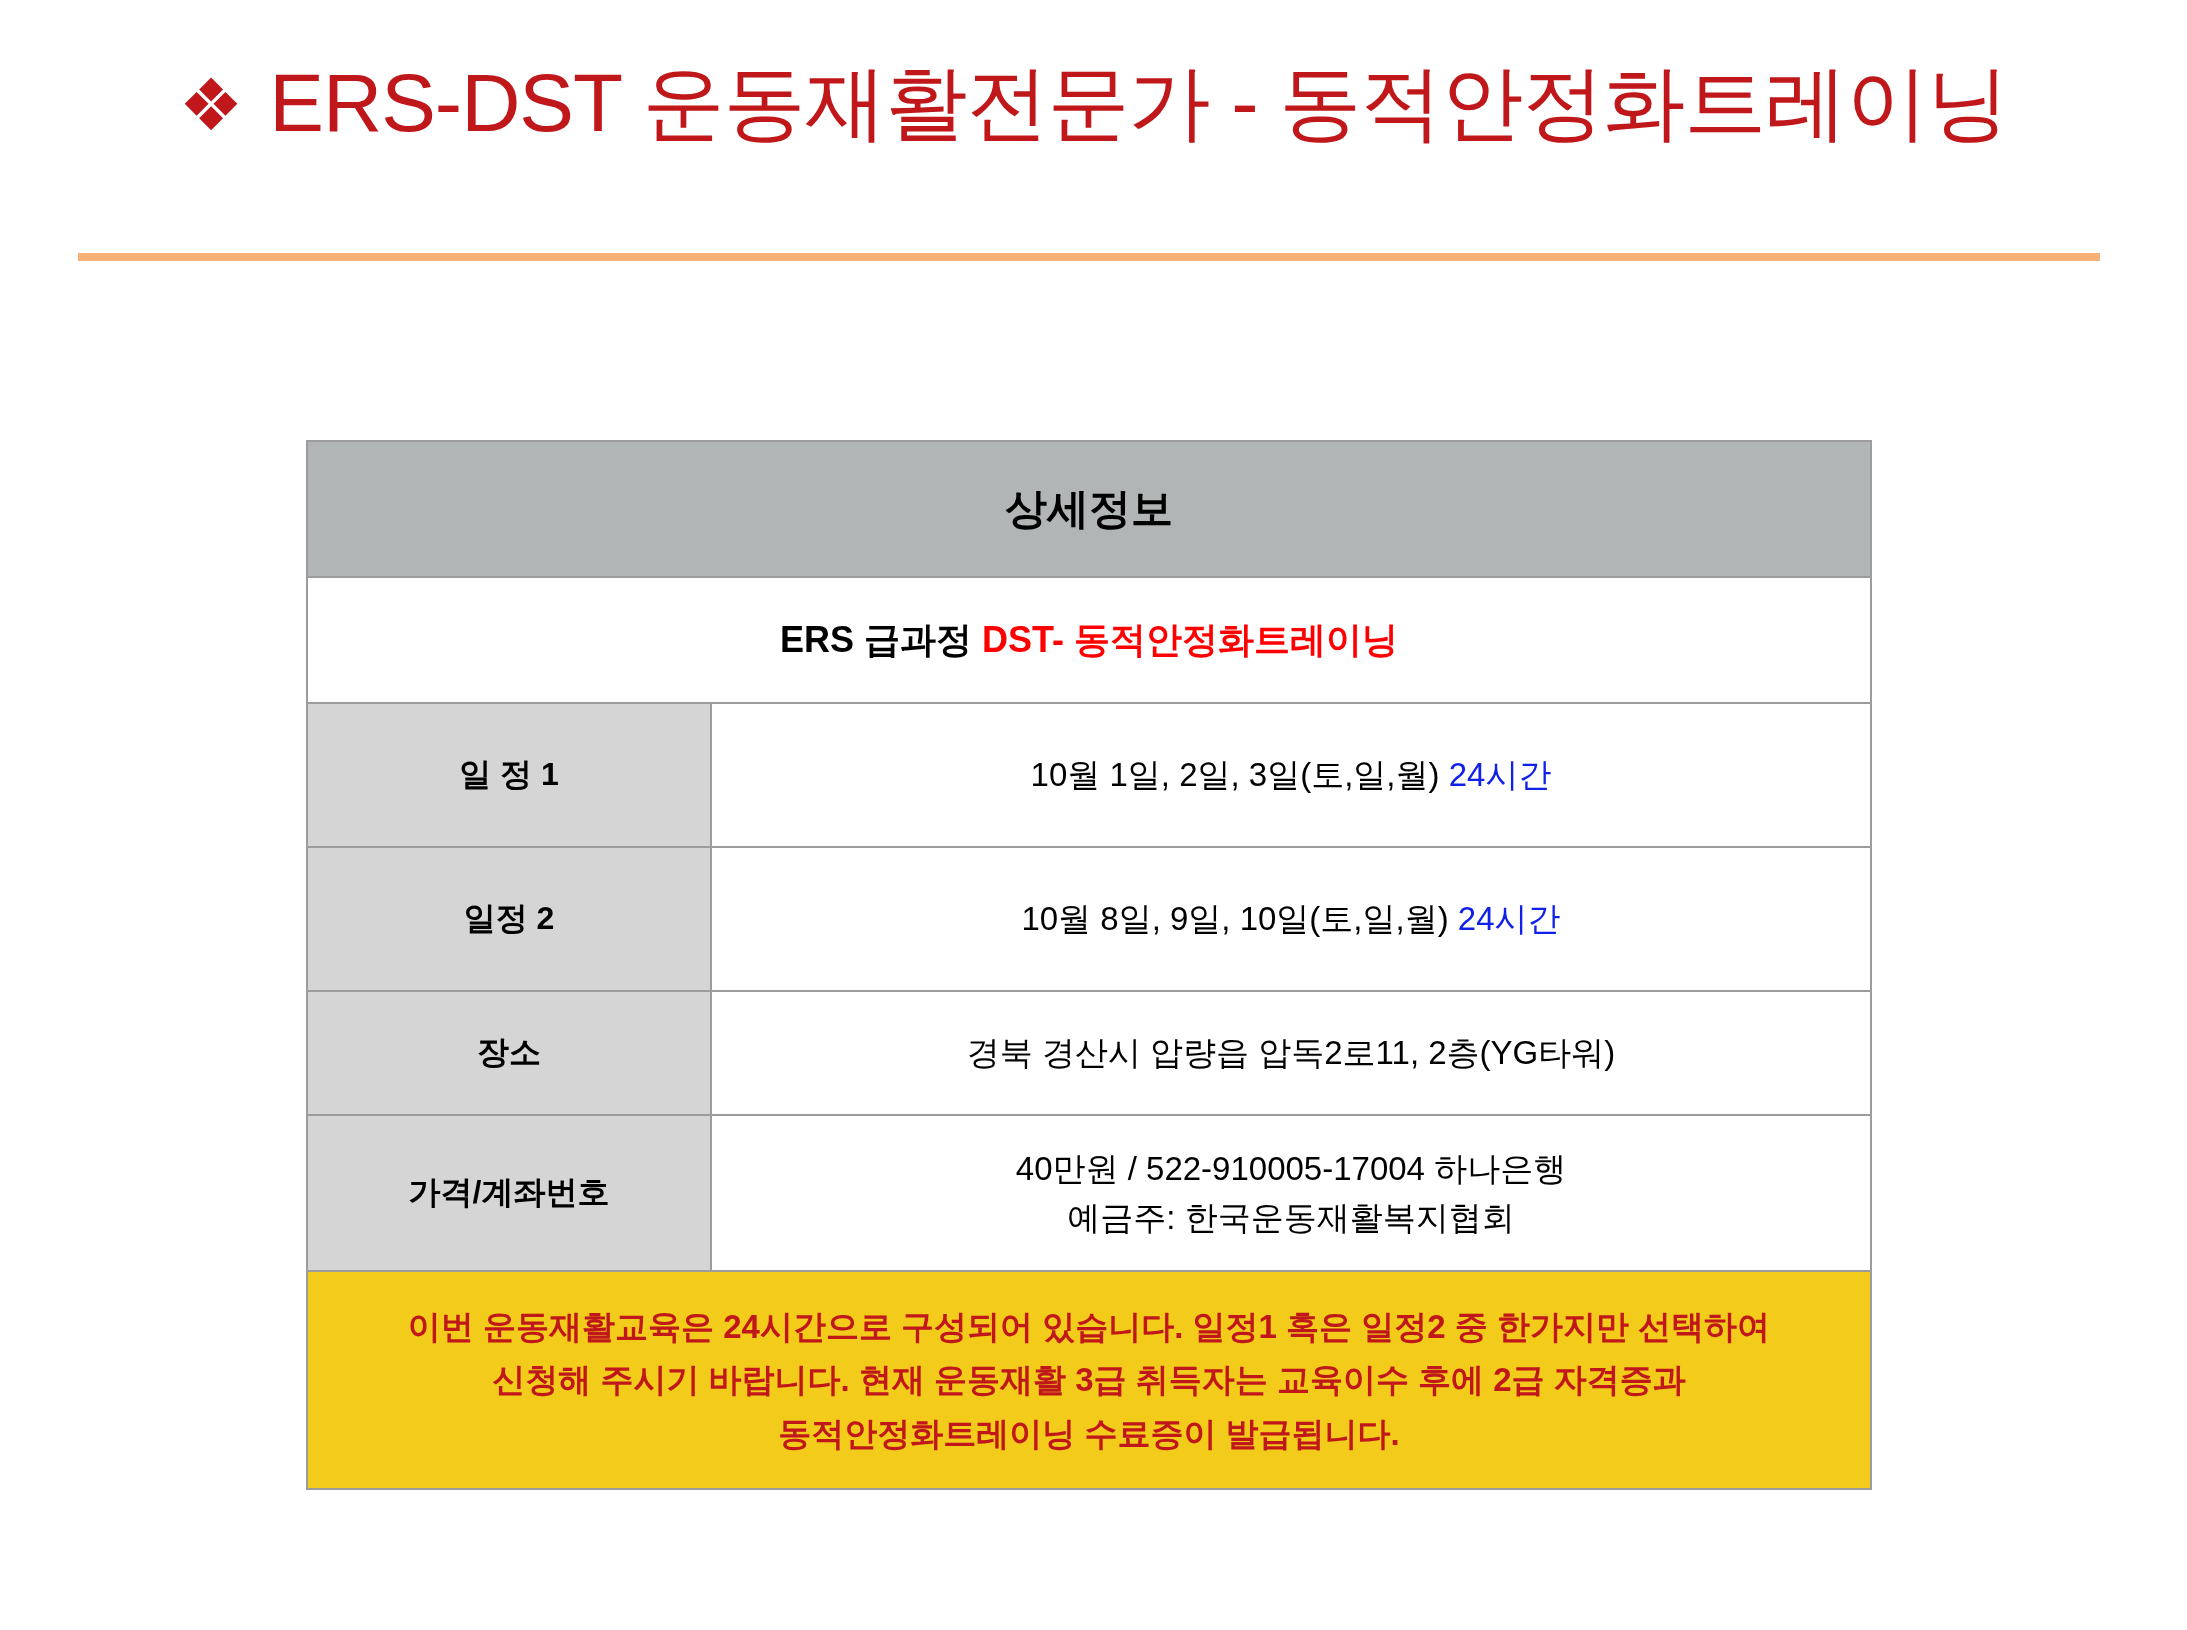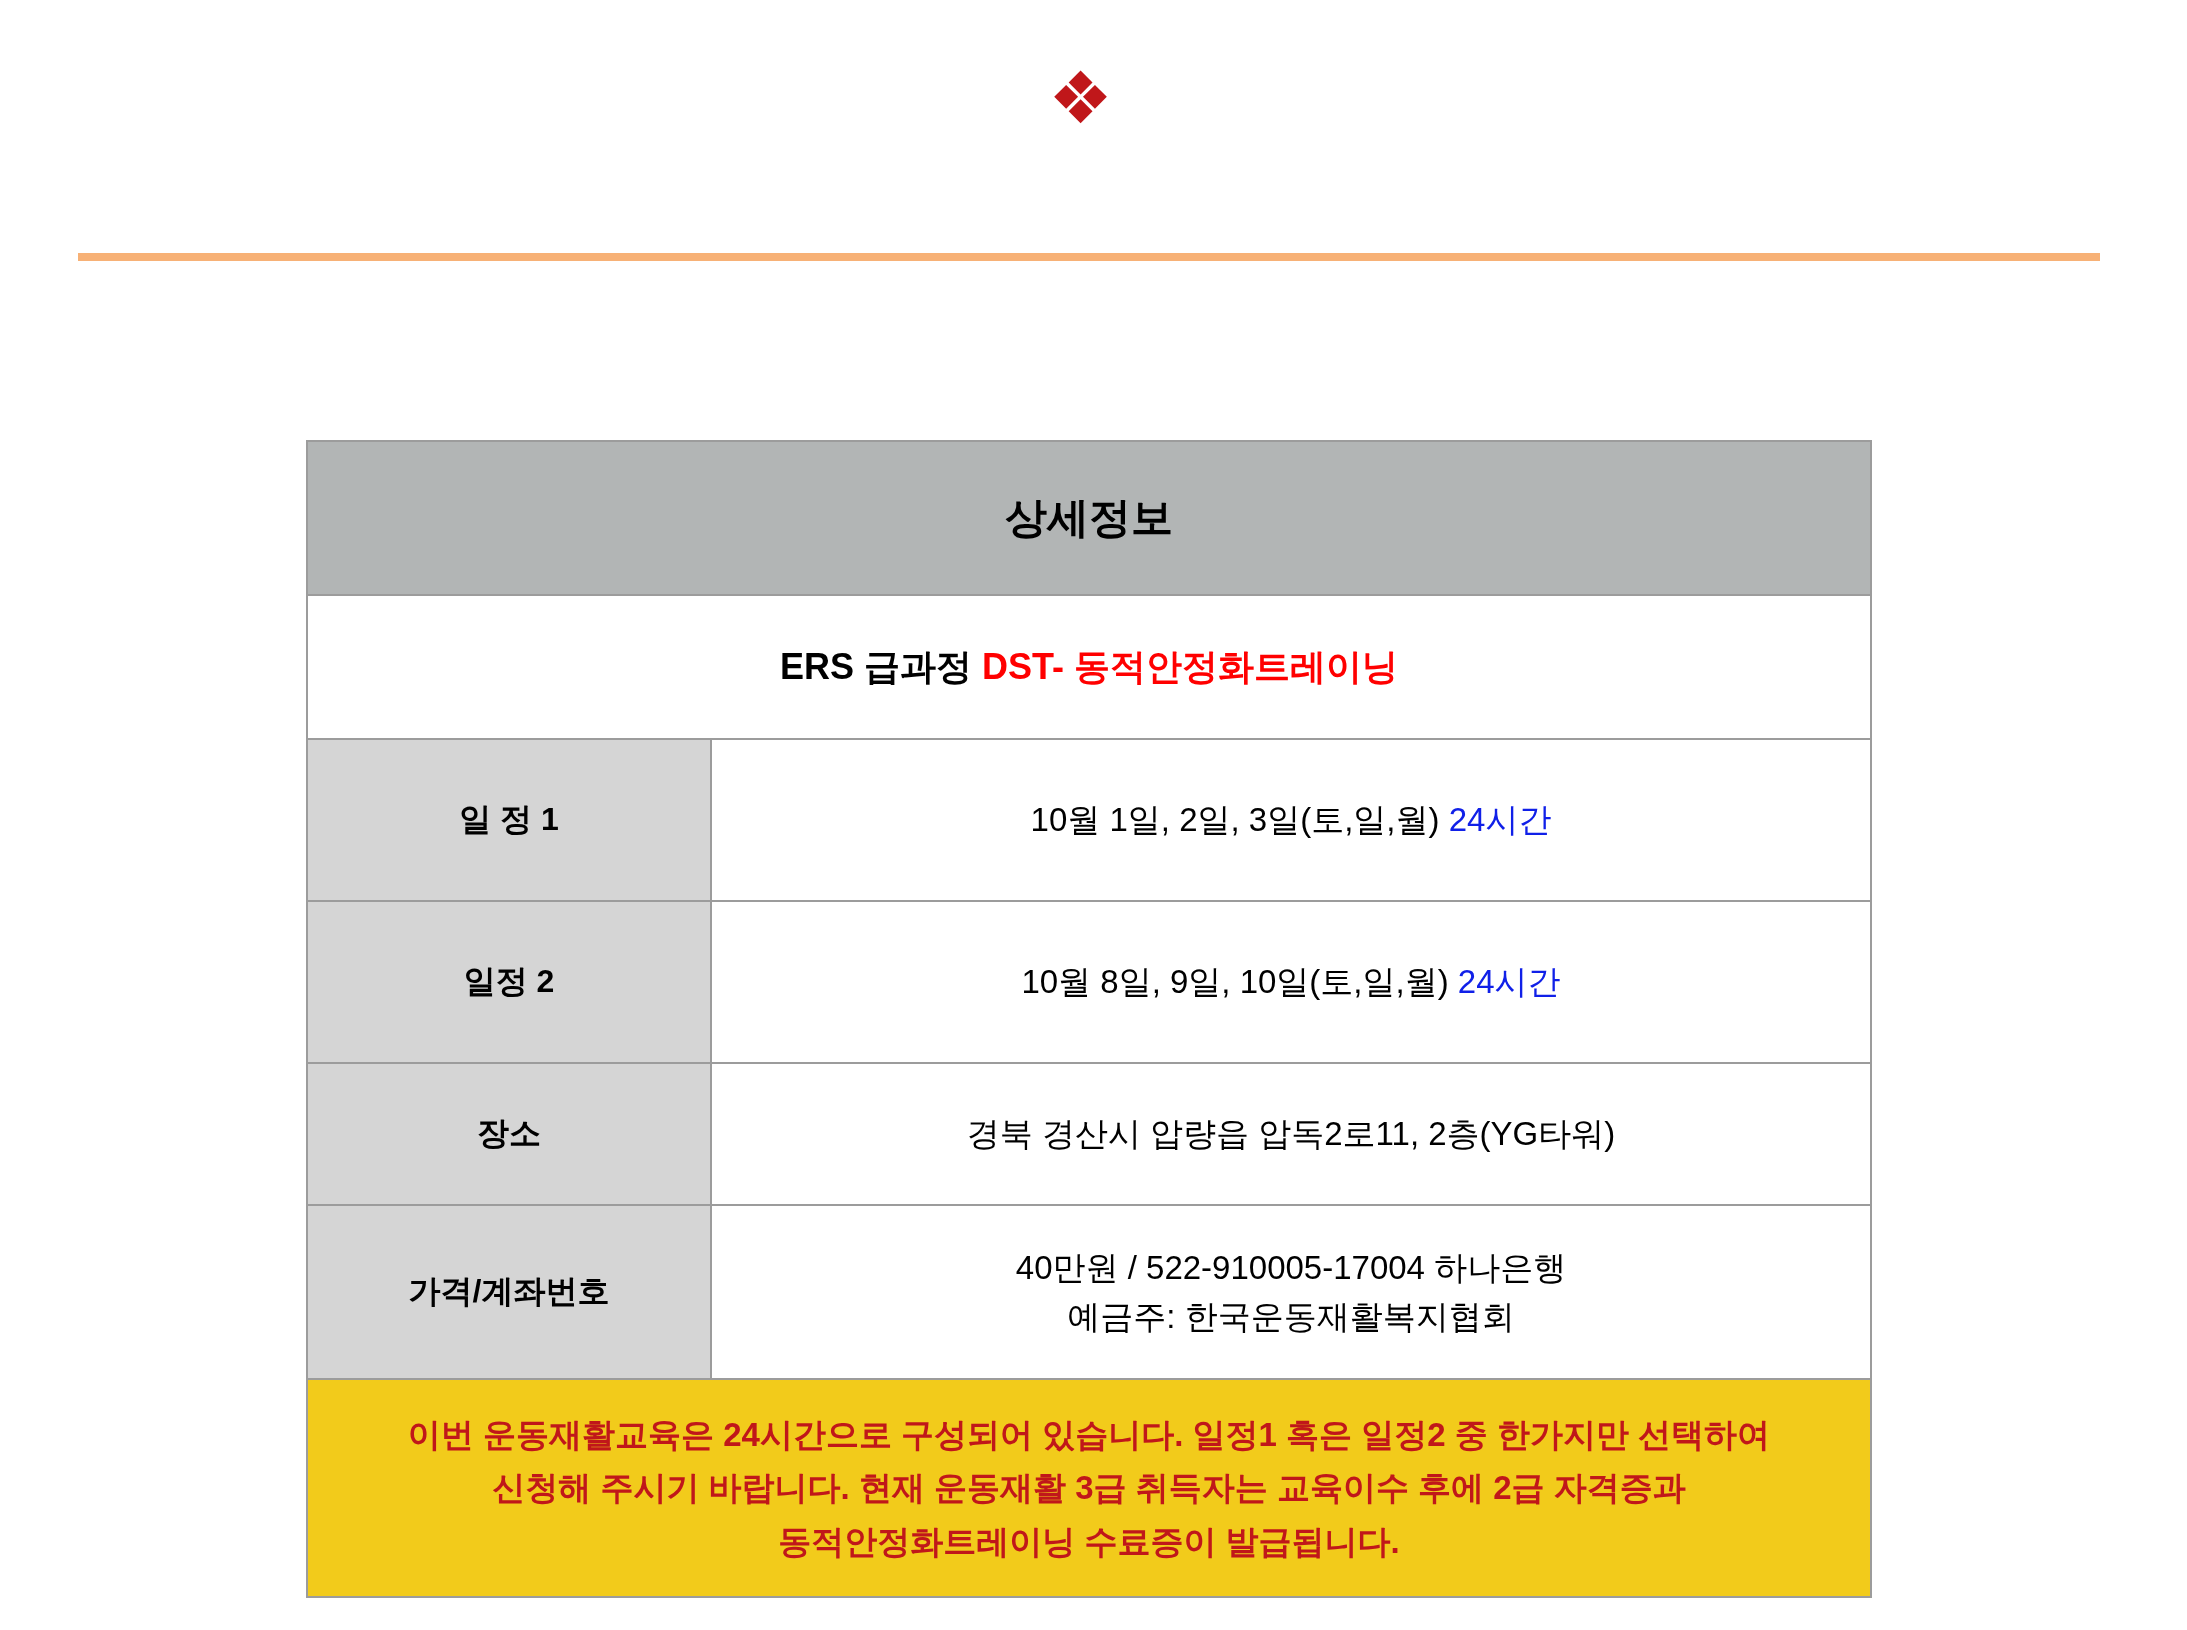--- a/index.html
+++ b/index.html
@@ -57,21 +57,21 @@
     left: 306px;
     top: 440px;
     width: 1566px;
     border-collapse: collapse;
     table-layout: fixed;
   }
   .info-table td {
     border: 2px solid #9C9C9C;
     text-align: center;
     vertical-align: middle;
-    padding: 17px;
+    padding: 8px;
   }
 
   .col-label { width: 404px; }
 
   td.head-cell {
     background: #B2B5B5;
     height: 118px;
     font-size: 42px;
     font-weight: bold;
     color: #000000;
@@ -117,20 +117,21 @@
     line-height: 1.62;
     padding: 10px 48px;
   }
   .notice-line { display: block; }
 </style>
 </head>
 <body>
 
 <div class="title-row">
   <span class="title-icon">❖</span>
+  <span class="title-text">ERS-DST 운동재활전문가 - 동적안정화트레이닝</span>
 </div>
 <div class="title-divider"></div>
 
 <table class="info-table">
   <colgroup>
     <col class="col-label">
     <col>
   </colgroup>
   <tbody>
     <tr>

